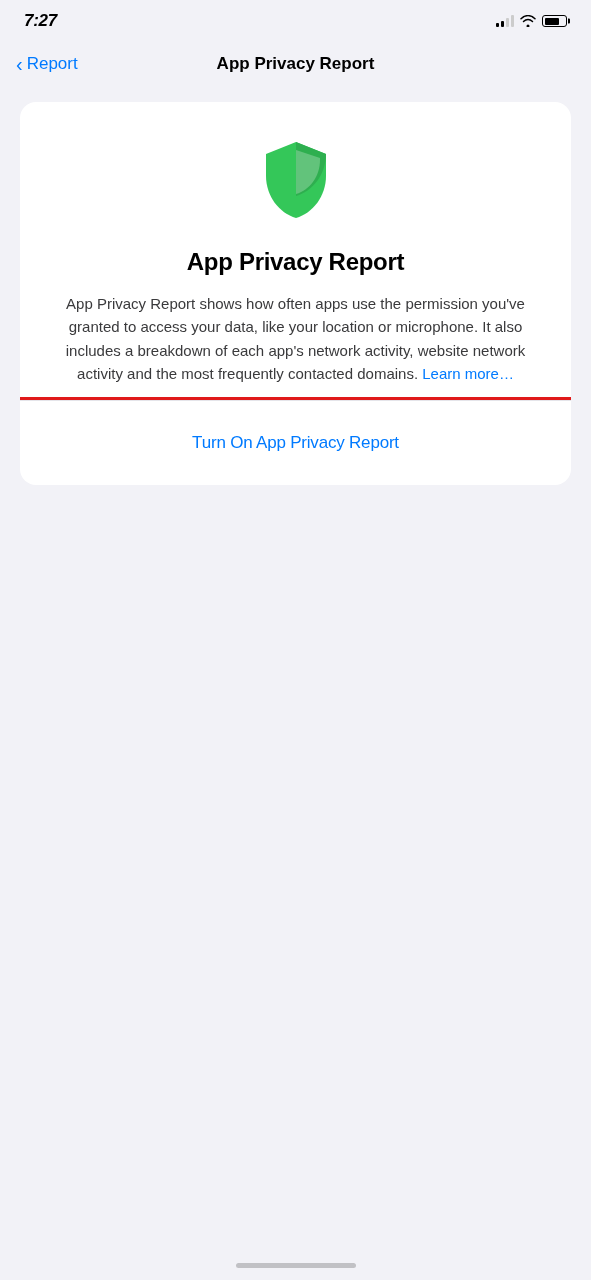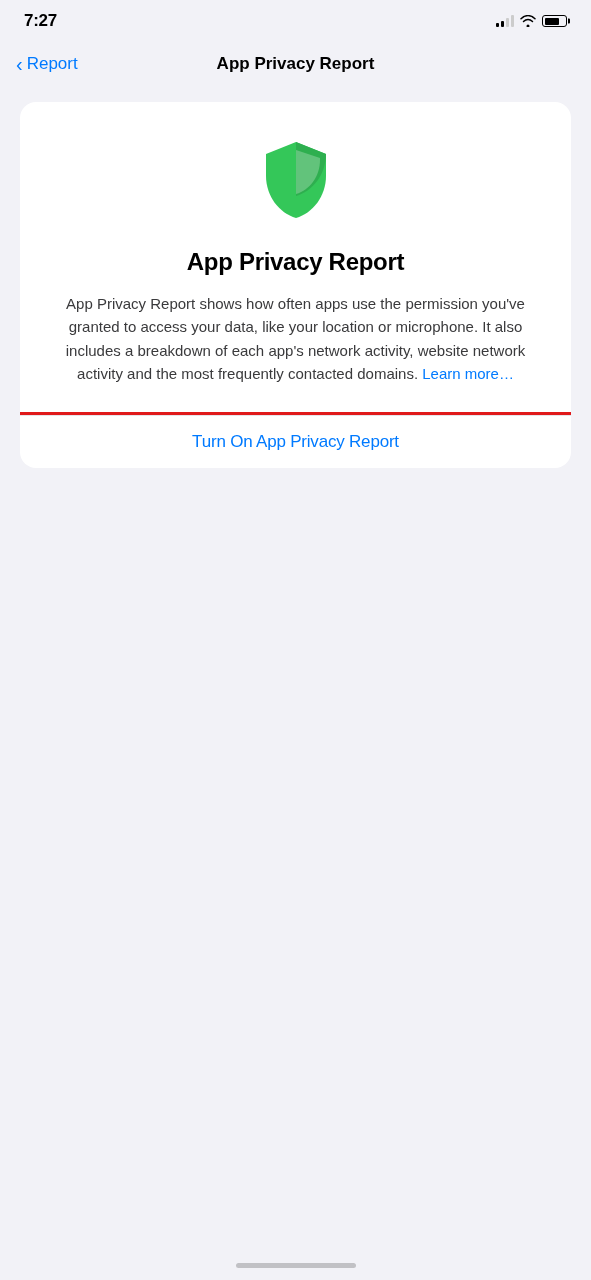--- a/index.html
+++ b/index.html
@@ -14,20 +14,21 @@
       overflow-x: hidden;
     }
 
     
     .status-bar {
       display: flex;
       justify-content: space-between;
       align-items: center;
       padding: 0 24px 8px 24px;
       height: 50px;
+      font-style: italic;
     }
 
     .status-time {
       font-size: 17px;
       font-weight: 600;
       color: #000;
       letter-spacing: -0.3px;
     }
 
     .status-icons {
@@ -155,33 +156,33 @@
       font-weight: 700;
       color: #000;
       margin-bottom: 16px;
       letter-spacing: -0.3px;
     }
 
     .card-description {
       font-size: 15px;
       color: #3a3a3c;
       line-height: 1.55;
-      margin-bottom: 30px;
+      margin-bottom: 15px;
     }
 
     .learn-more-link {
       color: #007aff;
       text-decoration: none;
     }
 
     
     .button-row {
       border-top: 1px solid #e5e5ea;
       margin: 0 -28px;
-      padding: 0 28px;
+      padding: 16px 28px;
       outline: 3px solid #e0191a;
       outline-offset: 0;
     }
 
     .turn-on-button {
       width: 100%;
       padding: 16px 0;
       background: transparent;
       border: none;
       color: #007aff;

